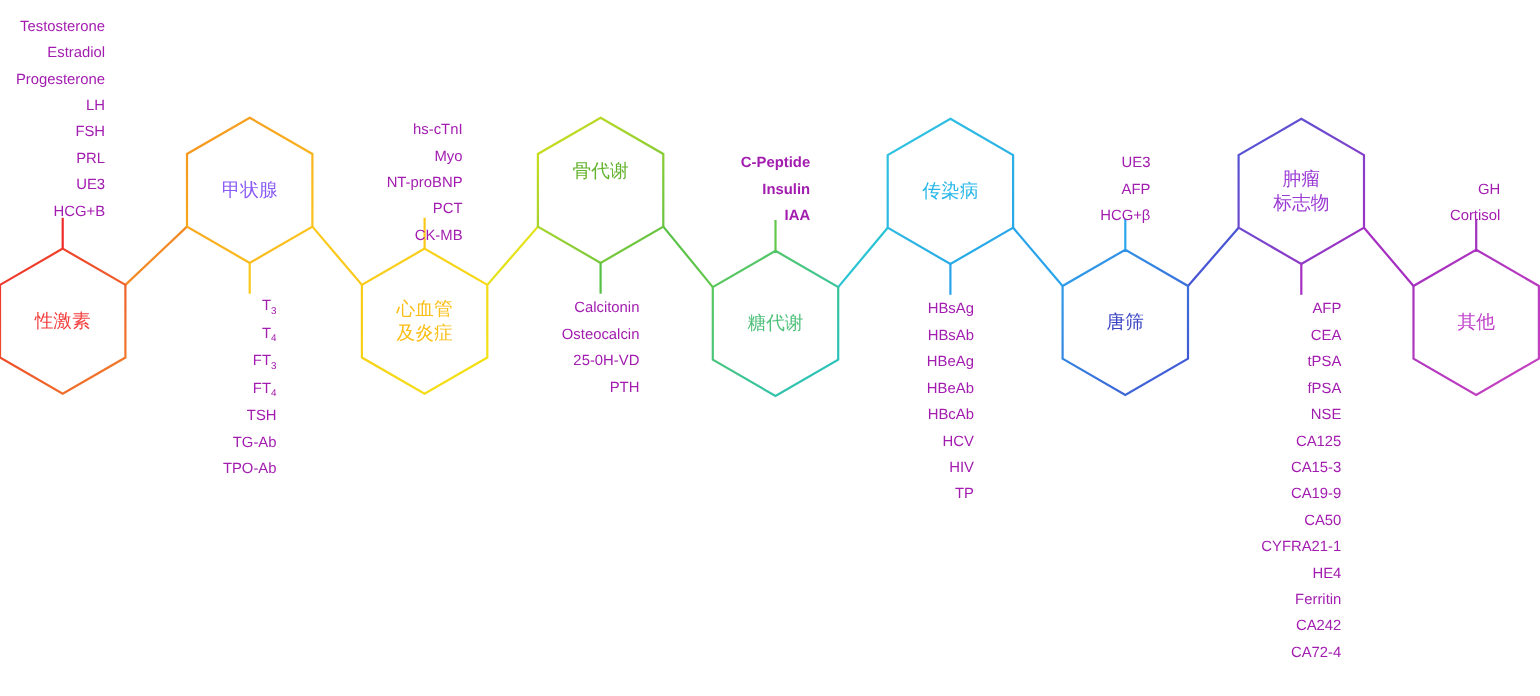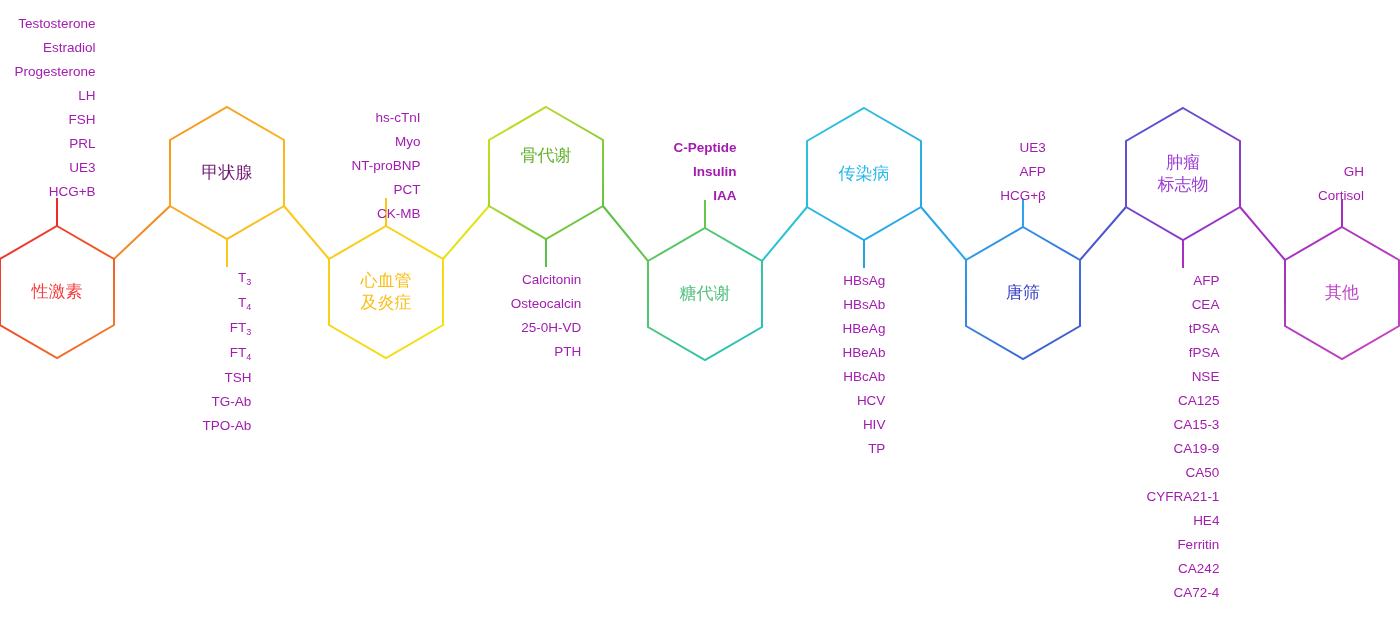--- a/index.html
+++ b/index.html
@@ -139,21 +139,21 @@
         <line x1="546" y1="239" x2="546" y2="267" stroke="#57c046" class="stem"></line>
         <line x1="705" y1="228" x2="705" y2="200" stroke="#62c84c" class="stem"></line>
         <line x1="864" y1="240" x2="864" y2="268" stroke="#27a3ea" class="stem"></line>
         <line x1="1023" y1="227" x2="1023" y2="199" stroke="#2ba6ec" class="stem"></line>
         <line x1="1183" y1="240" x2="1183" y2="268" stroke="#a72fc2" class="stem"></line>
         <line x1="1342" y1="227" x2="1342" y2="199" stroke="#a32fc0" class="stem"></line>
       </g>
   </svg>
   <div id="labels">
       <div class="hexlabel" style="left: 57px; top: 292px; color: rgb(243, 62, 62);">性激素</div>
-      <div class="hexlabel" style="left: 227px; top: 173px; color: #701a75;">甲状腺</div>
+      <div class="hexlabel" style="left: 227px; top: 173px; color: #8b5cf6;">甲状腺</div>
       <div class="hexlabel" style="left: 386px; top: 292px; color: rgb(251, 190, 20);">心血管
 及炎症</div>
       <div class="hexlabel" style="left: 546px; top: 156px; color: rgb(98, 178, 44); text-align: right;">骨代谢</div>
       <div class="hexlabel" style="left: 705px; top: 294px; color: rgb(79, 192, 122);">糖代谢</div>
       <div class="hexlabel" style="left: 864px; top: 174px; color: rgb(38, 183, 232); text-align: right;">传染病</div>
       <div class="hexlabel" style="left: 1023px; top: 293px; color: rgb(59, 69, 196);">唐筛</div>
       <div class="hexlabel" style="left: 1183px; top: 174px; color: rgb(155, 59, 212);">肿瘤
 标志物</div>
       <div class="hexlabel" style="left: 1342px; top: 293px; color: rgb(191, 66, 201); text-align: center;">其他</div>
     </div>

